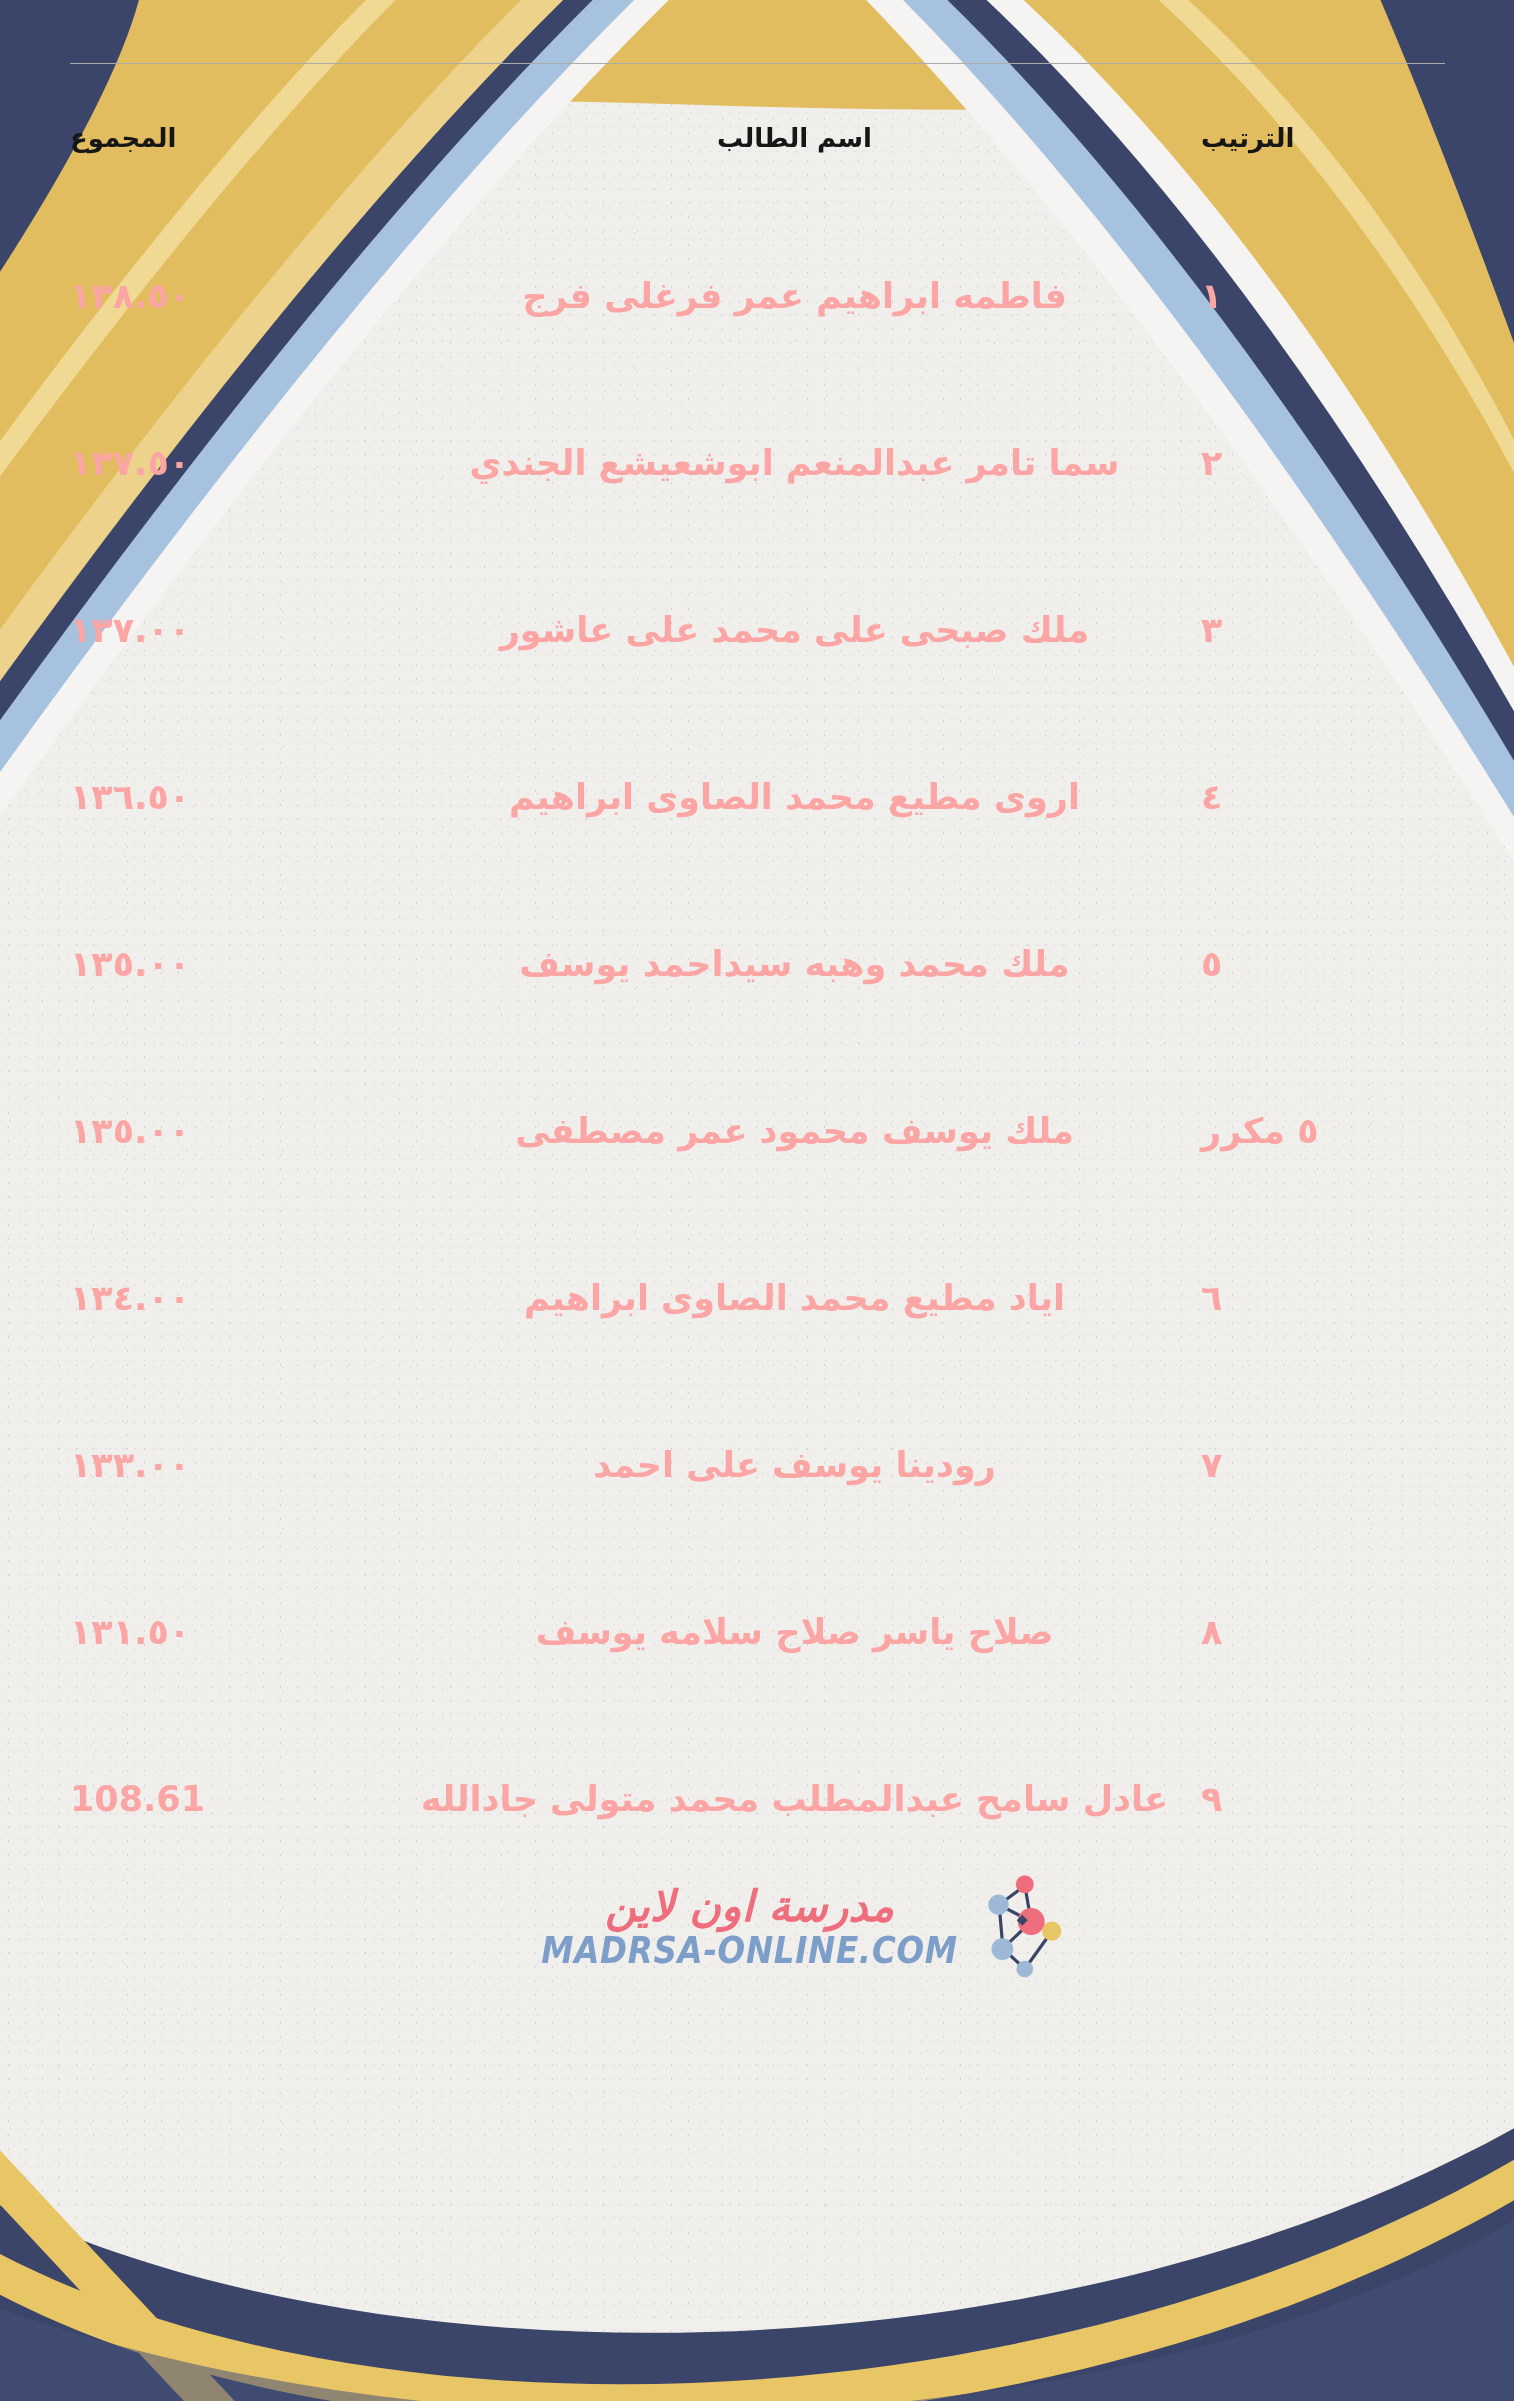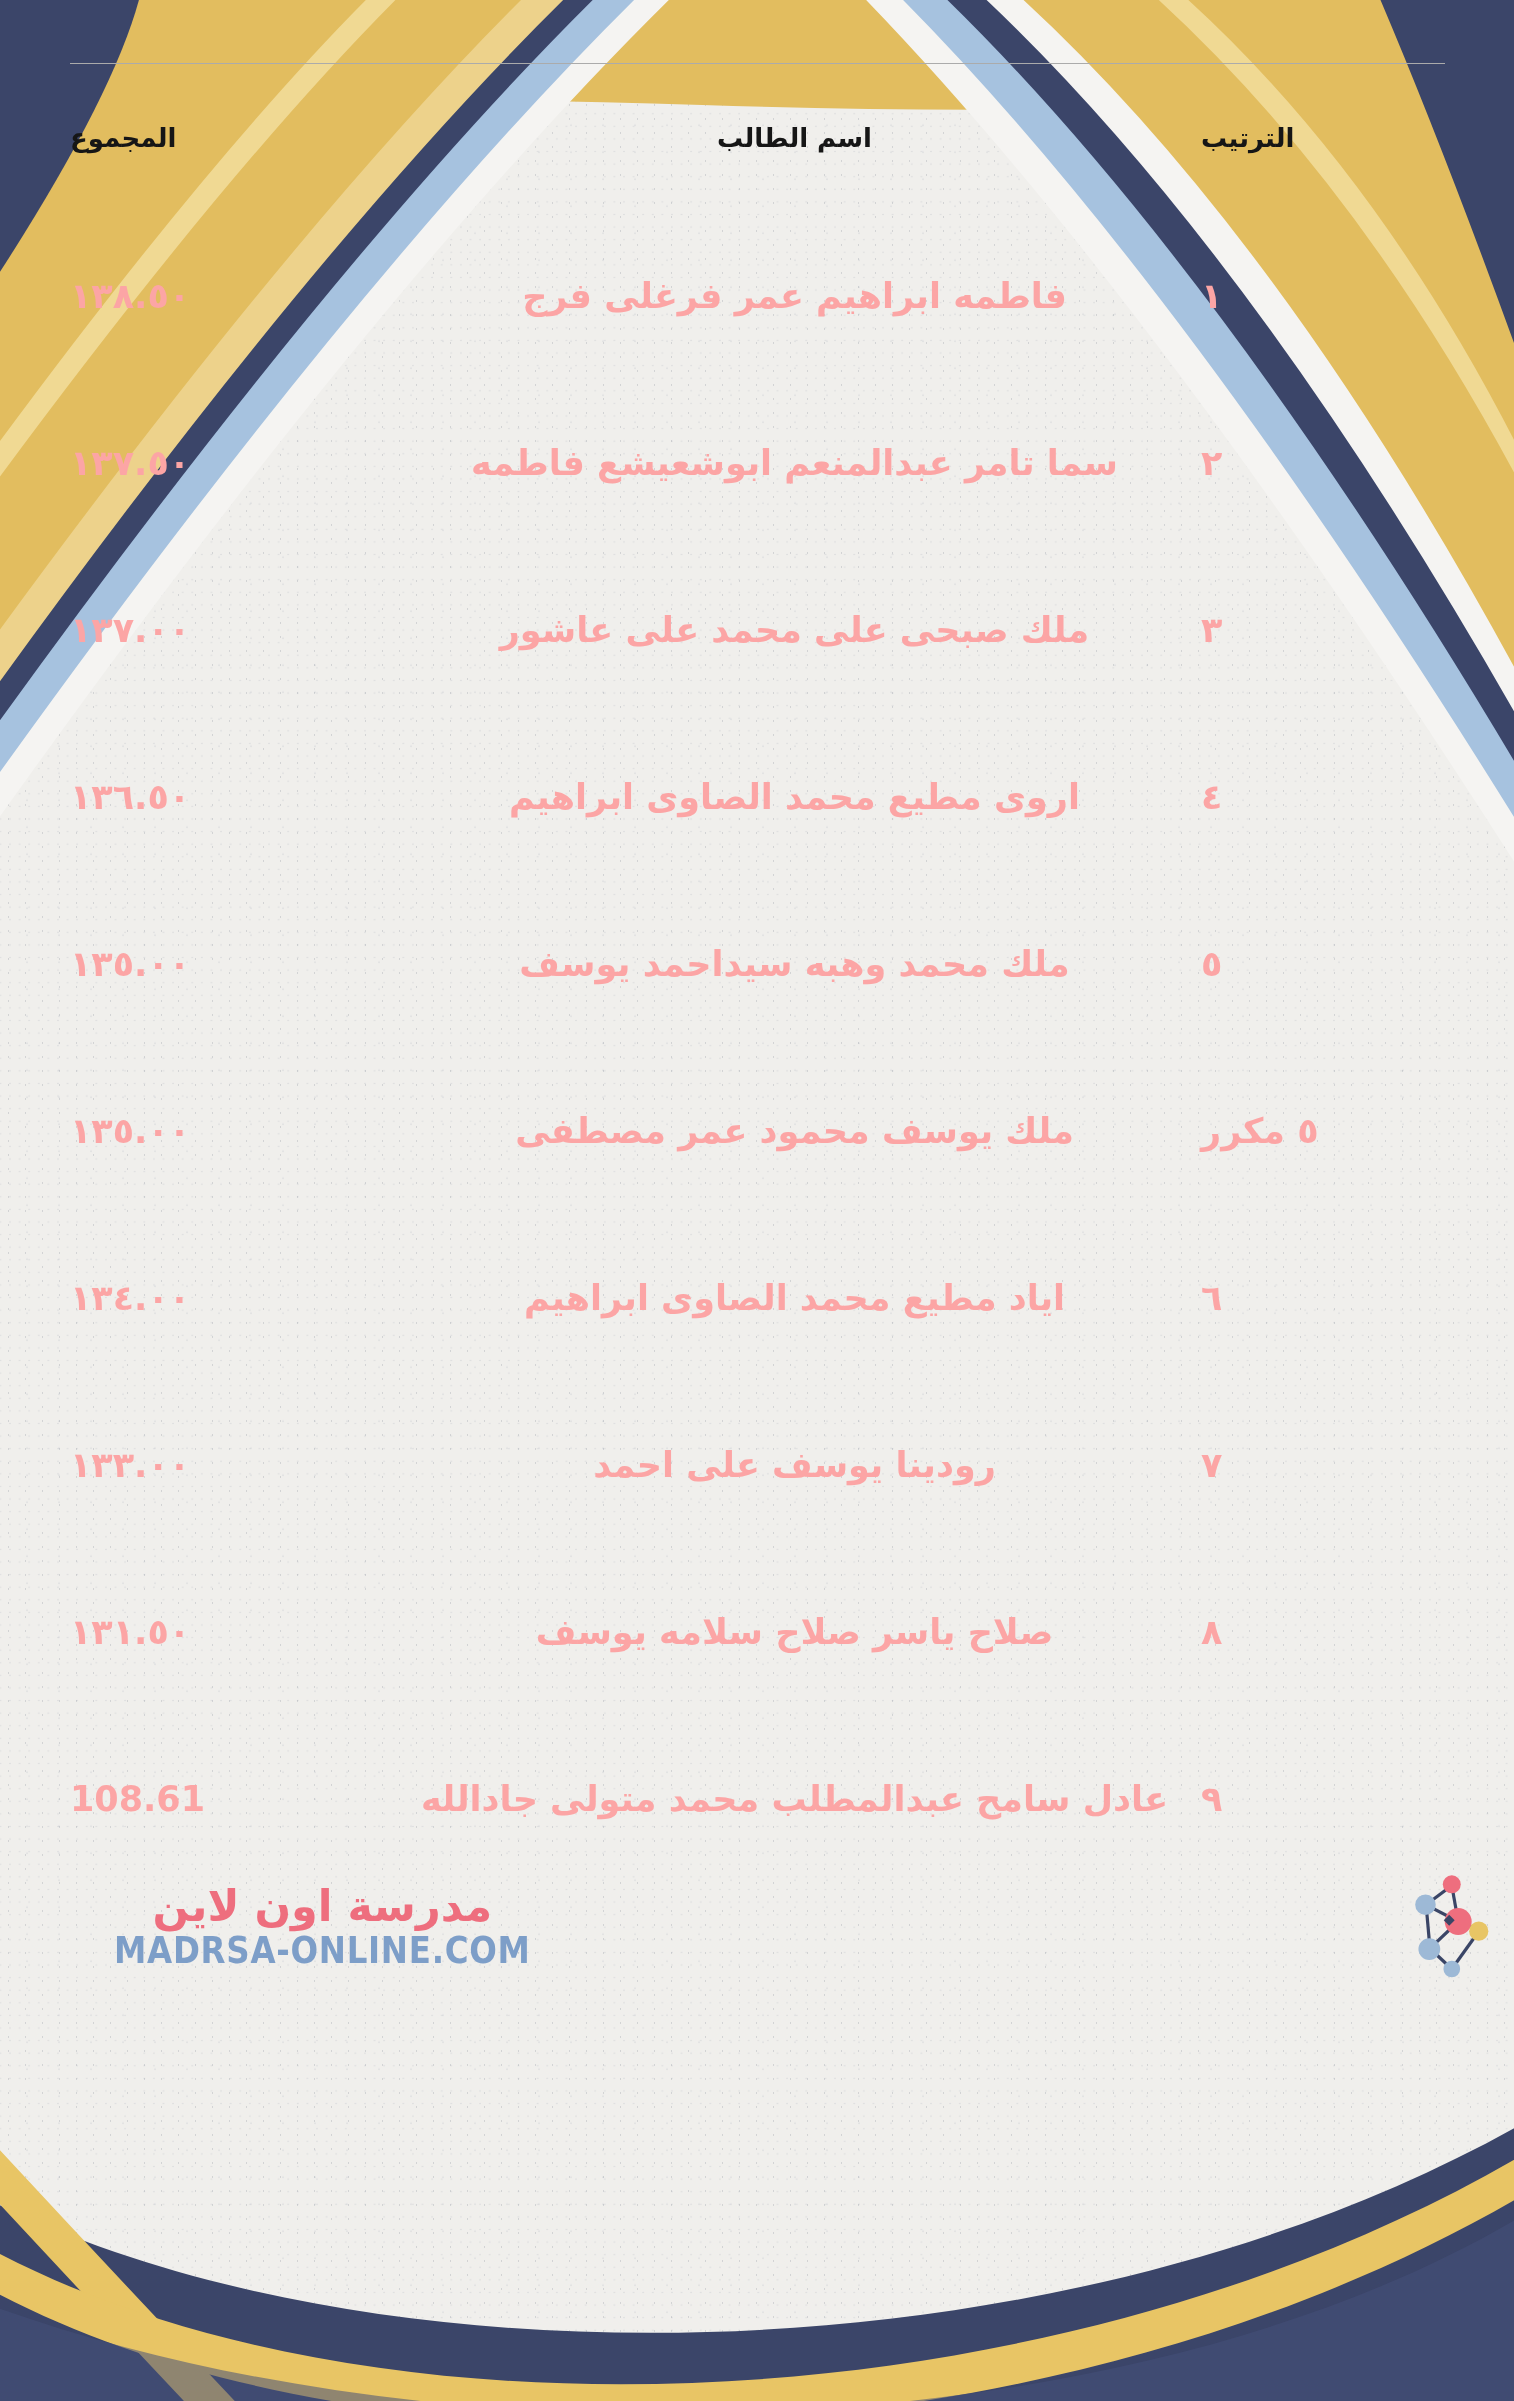--- a/index.html
+++ b/index.html
@@ -31,22 +31,22 @@
   table{width:100%;border-collapse:collapse;table-layout:fixed;}
   thead th{height:148px;vertical-align:middle;font-size:26px;font-weight:600;color:#161616;padding:0;}
   tbody td{height:167px;vertical-align:middle;font-size:35px;font-weight:700;color:#fca5a5;padding:0;}
   col.c-rank{width:244px;}
   col.c-total{width:318px;}
   .cell-rank{text-align:left;}
   .cell-name{text-align:center;}
   .cell-total{text-align:left;}
   th.cell-total{font-weight:600;}
   .footer-logo{
-    margin-top:-17.7px;display:flex;flex-direction:row;align-items:center;justify-content:space-between;
-    gap:27px;transform:translateX(44px); 
+    margin-top:-17.7px;display:flex;flex-direction:row;align-items:center;justify-content:center;
+    gap:27px;transform:translateX(44px);font-style:italic; 
   }
   .logo-texts{display:flex;flex-direction:column;align-items:center;direction:rtl;}
   .logo-ar{font-size:43px;font-weight:700;color:#EE6E7E;line-height:1.15;}
   .logo-en{font-size:32.5px;font-weight:700;color:#7D9EC8;letter-spacing:0.7px;direction:ltr;line-height:1.2;transform:scaleY(1.12);}
   .logo-icon{width:77px;height:124px;flex:0 0 auto;}
 </style>
 </head>
 <body>
 
 <div class="page">
@@ -107,21 +107,21 @@
         </tr>
       </thead>
       <tbody>
         <tr>
           <td class="cell-rank">١</td>
           <td class="cell-name">فاطمه ابراهيم عمر فرغلى فرج</td>
           <td class="cell-total">١٣٨.٥٠</td>
         </tr>
         <tr>
           <td class="cell-rank">٢</td>
-          <td class="cell-name">سما تامر عبدالمنعم ابوشعيشع فاطمه</td>
+          <td class="cell-name">سما تامر عبدالمنعم ابوشعيشع الجندي</td>
           <td class="cell-total">١٣٧.٥٠</td>
         </tr>
         <tr>
           <td class="cell-rank">٣</td>
           <td class="cell-name">ملك صبحى على محمد على عاشور</td>
           <td class="cell-total">١٣٧.٠٠</td>
         </tr>
         <tr>
           <td class="cell-rank">٤</td>
           <td class="cell-name">اروى مطيع محمد الصاوى ابراهيم</td>

